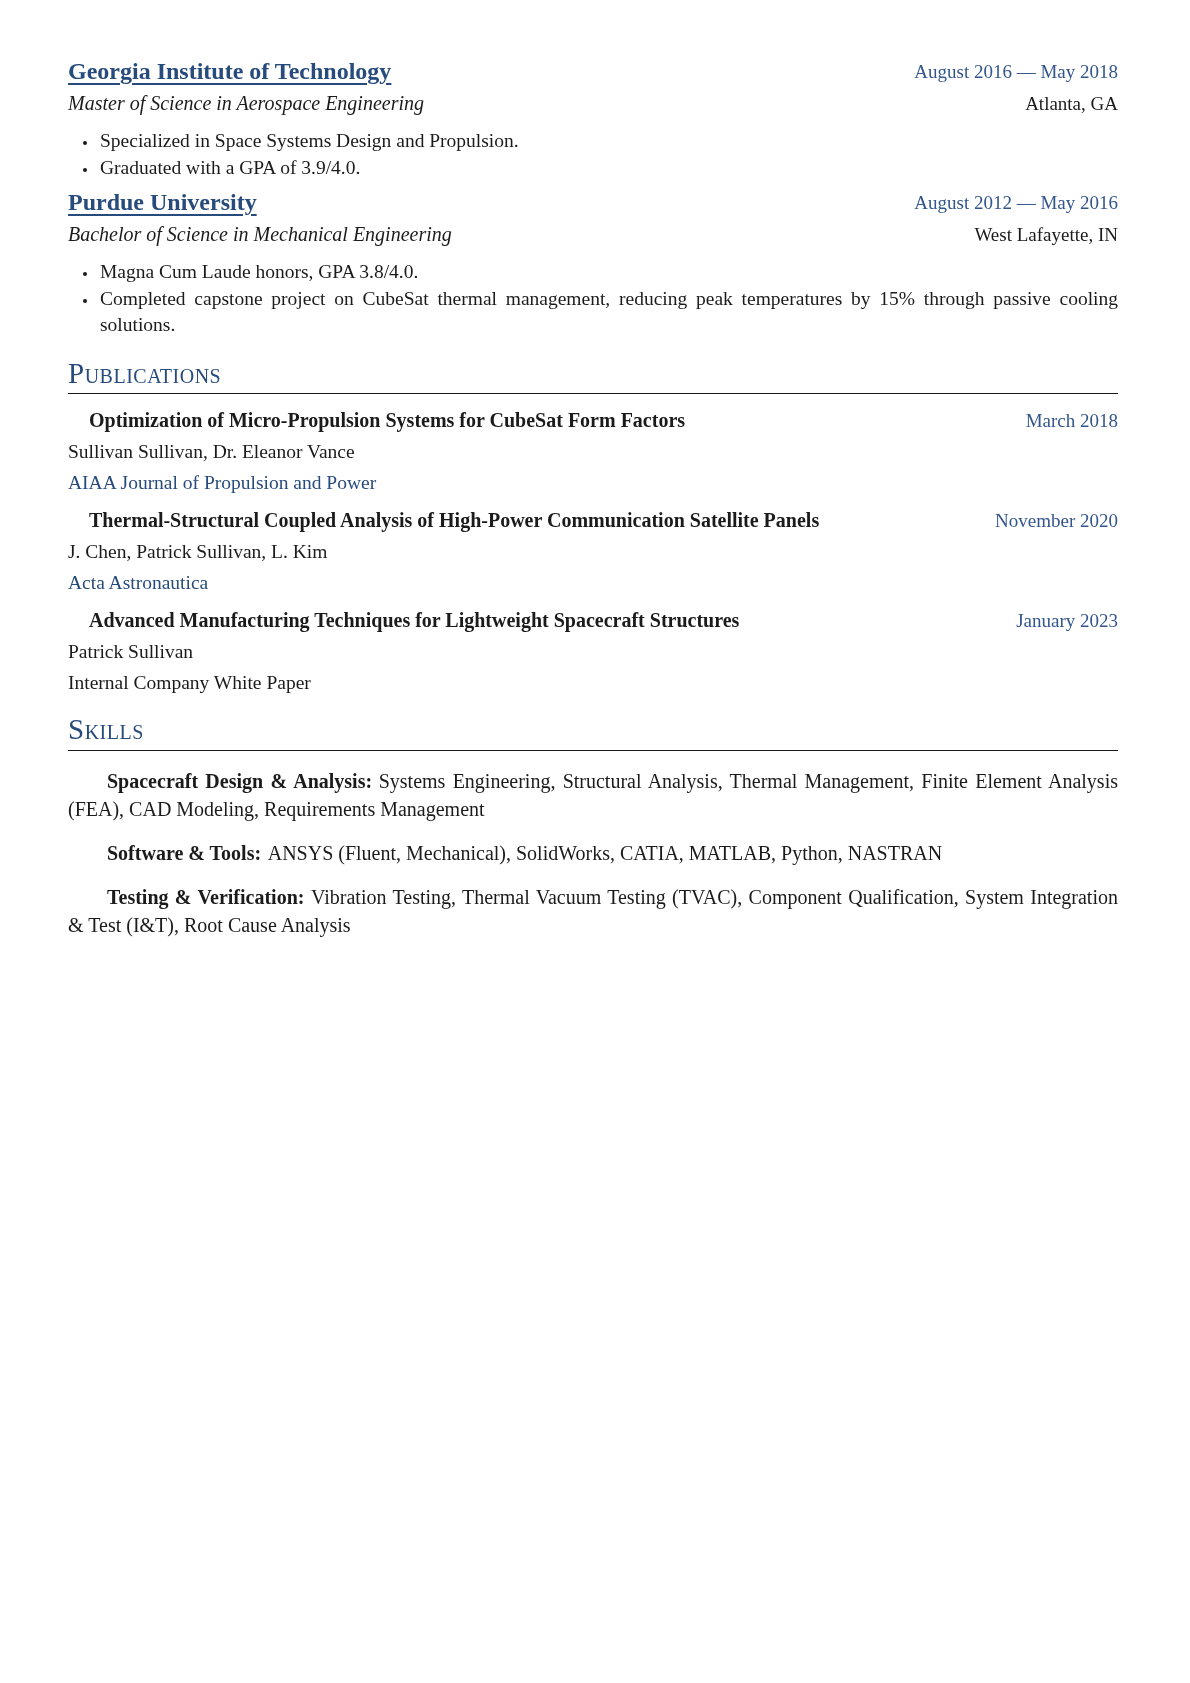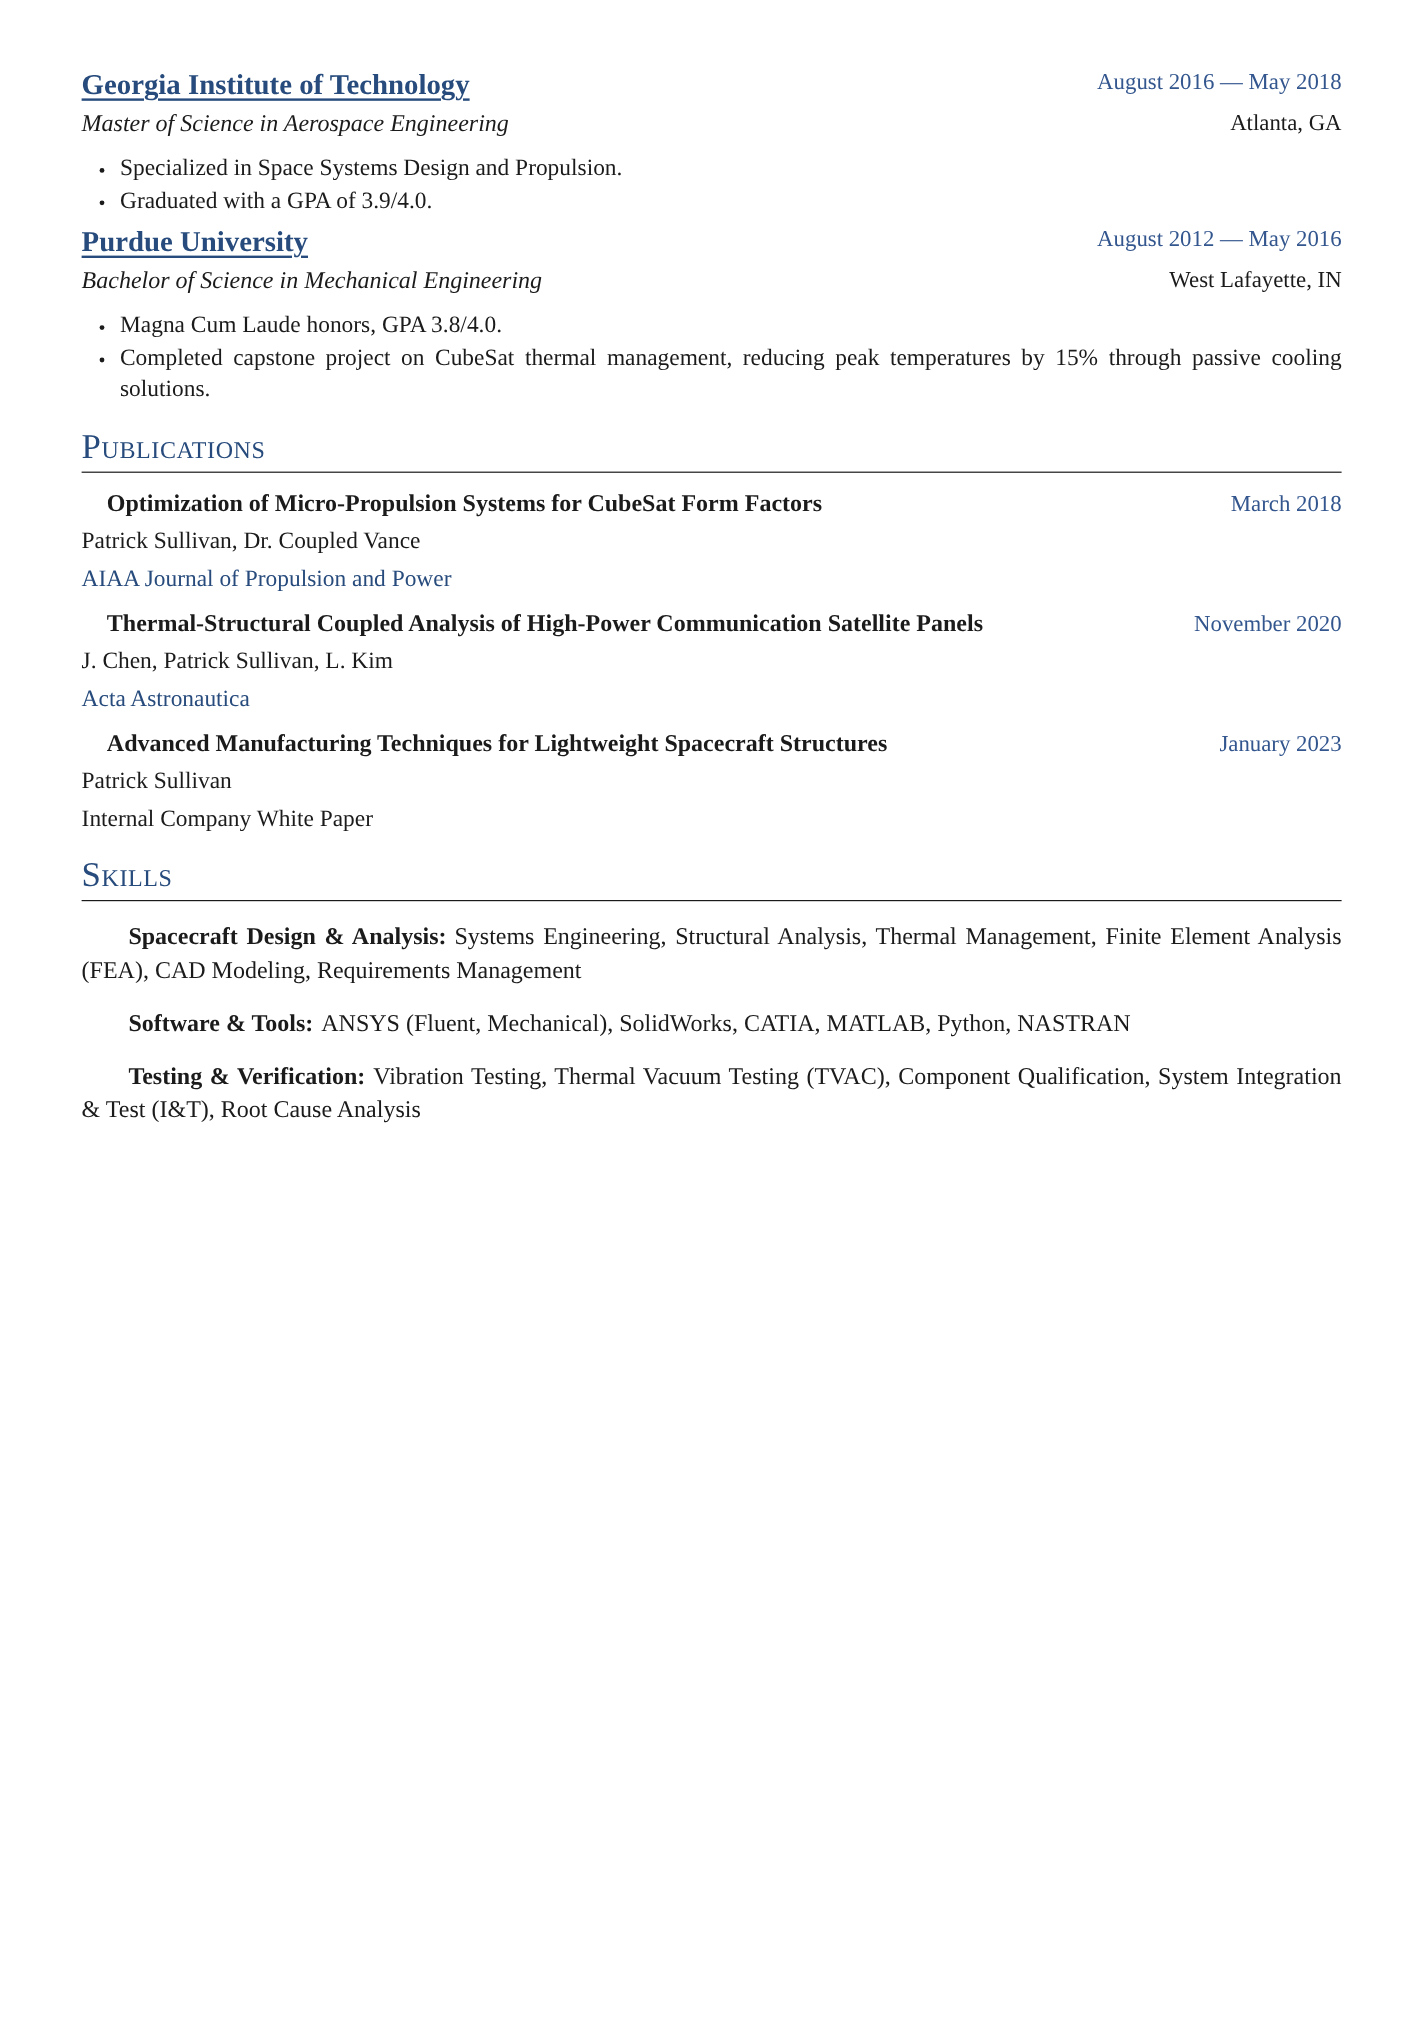--- a/index.html
+++ b/index.html
@@ -10,32 +10,32 @@
     color: #1b1b1b;
     overflow: hidden;
   }
   .page {
     width: 1190px; height: 1683px;
     padding: 58px 72px 0 68px;
     background: #ffffff;
   }
   
   .edu-head {
-    display: flex; justify-content: space-between; align-items: flex-start;
+    display: flex; justify-content: space-between; align-items: center;
   }
   .institution {
     font-size: 24px; font-weight: bold; color: #274b7c;
     text-decoration: underline;
     text-decoration-thickness: 1.5px;
     text-underline-offset: 4px;
     cursor: pointer;
   }
   .edu-dates { font-size: 19px; color: #33568e; white-space: nowrap; }
   .edu-sub {
-    display: flex; justify-content: space-between; align-items: flex-start;
+    display: flex; justify-content: space-between; align-items: flex-end;
     margin-top: 7px;
   }
   .degree { font-size: 20px; font-style: italic; color: #1b1b1b; }
   .location { font-size: 19px; color: #1b1b1b; white-space: nowrap; }
   ul.bullets {
     margin: 13px 0 8px 0; padding-left: 30px;
     list-style: disc;
   }
   ul.bullets li {
     font-size: 19.5px; line-height: 26px;
@@ -117,21 +117,21 @@
 
   <div class="section-header">
     <h2>Publications</h2>
   </div>
 
   <div class="pub-item">
     <div class="pub-title-row">
       <span class="pub-title">Optimization of Micro-Propulsion Systems for CubeSat Form Factors</span>
       <span class="pub-date">March 2018</span>
     </div>
-    <div class="pub-authors">Patrick Sullivan, Dr. Coupled Vance</div>
+    <div class="pub-authors">Sullivan Sullivan, Dr. Eleanor Vance</div>
     <div class="pub-venue">
       <span class="venue-link">AIAA Journal of Propulsion and Power</span>
     </div>
   </div>
 
   <div class="pub-item">
     <div class="pub-title-row">
       <span class="pub-title">Thermal-Structural Coupled Analysis of High-Power Communication Satellite Panels</span>
       <span class="pub-date">November 2020</span>
     </div>

